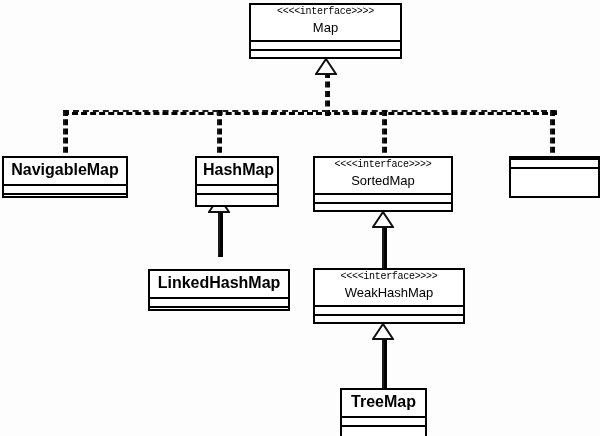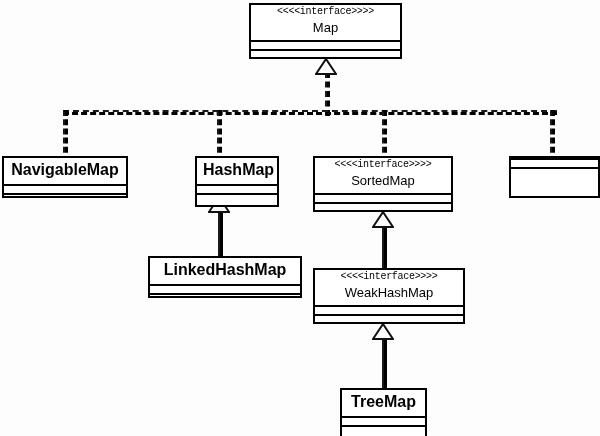--- a/index.html
+++ b/index.html
@@ -137,21 +137,21 @@
     </div>
     <div class="compartment"></div>
     <div class="compartment"></div>
   </div>
 
   <div class="uml-box is-class" style="left:509px; top:156px; width:91px; height:42px;">
     <div class="compartment"></div>
     <div class="compartment"></div>
   </div>
 
-  <div class="uml-box is-class" style="left:148px; top:256px; width:154px; height:42px;">
+  <div class="uml-box is-class" style="left:148px; top:269px; width:142px; height:42px;">
     <div class="uml-name">
       <span class="typename">LinkedHashMap</span>
     </div>
     <div class="compartment"></div>
     <div class="compartment"></div>
   </div>
 
   <div class="uml-box is-interface" style="left:313px; top:268px; width:152px; height:56px;">
     <div class="uml-name">
       <span class="stereotype">&lt;&lt;&lt;&lt;interface&gt;&gt;&gt;&gt;</span>

